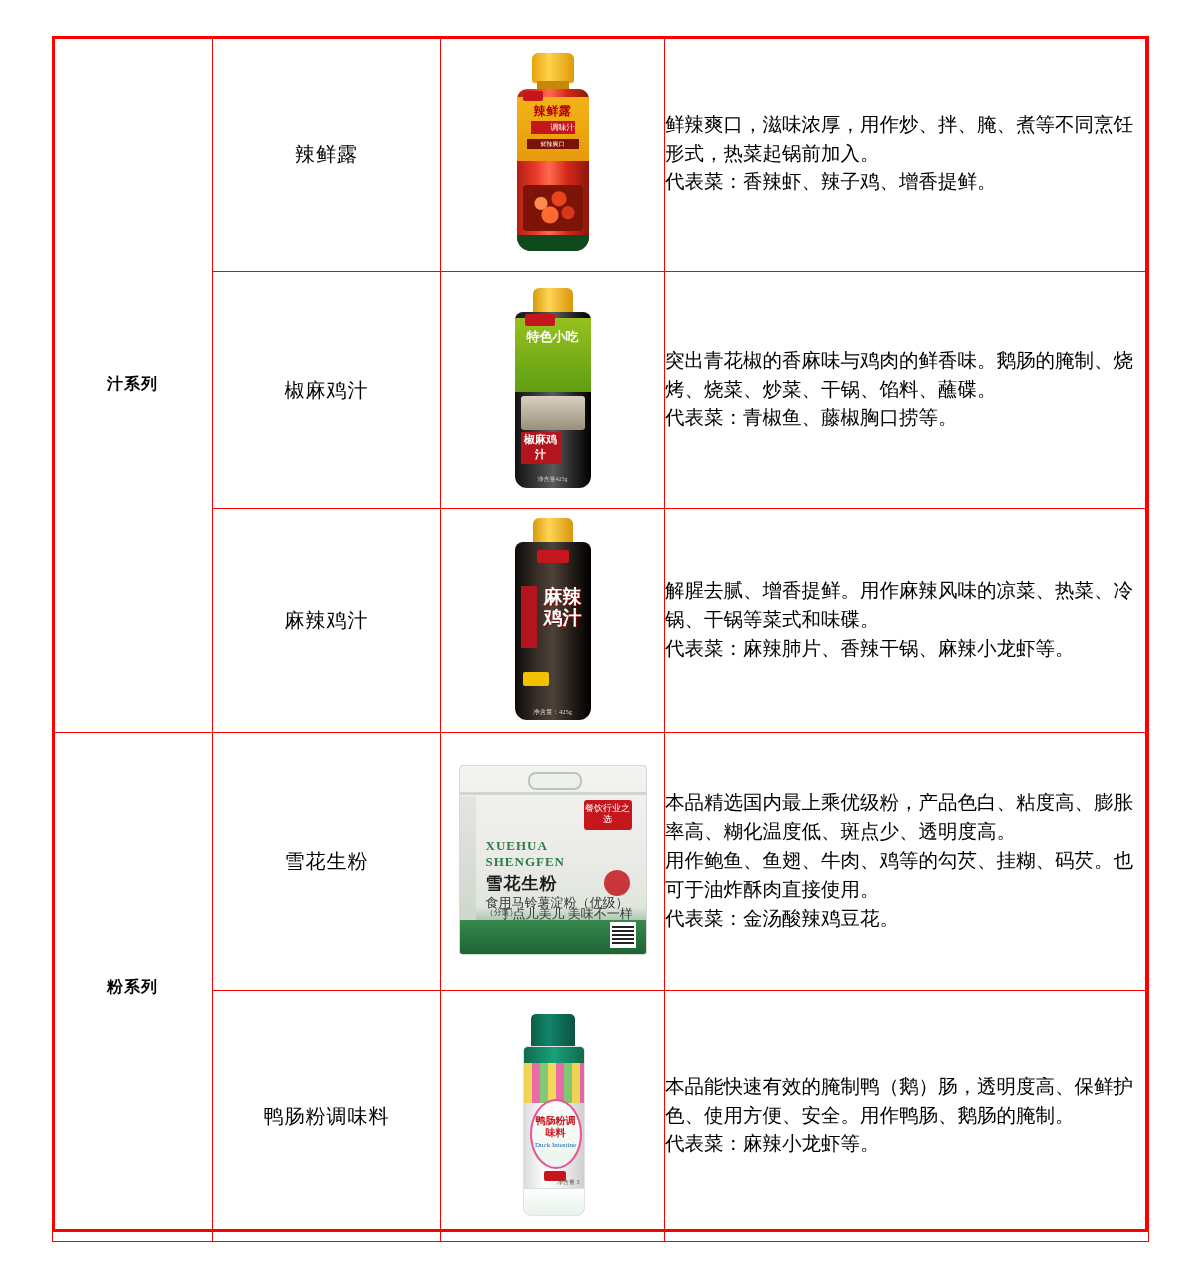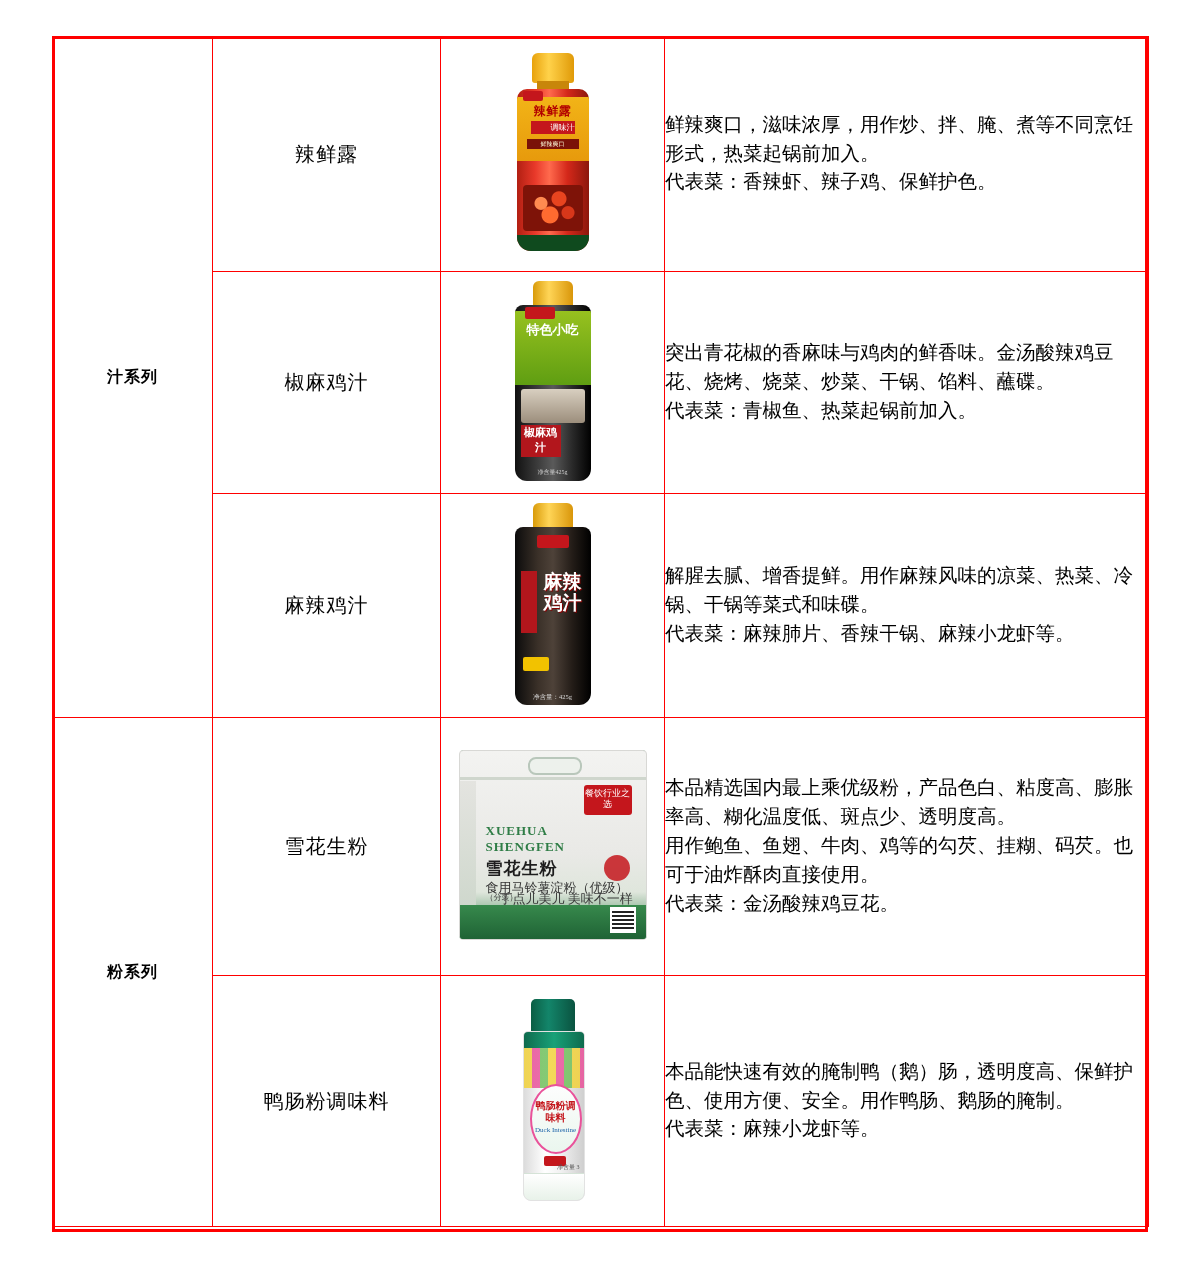--- a/index.html
+++ b/index.html
@@ -134,21 +134,21 @@
     position: absolute; left: 0; bottom: 0; width: 100%; height: 16px;
     background: #0f4a1e;
   }
   .bottle1 .logo {
     position: absolute; left: 6px; top: 2px; width: 20px; height: 10px;
     background: #c4161c; border-radius: 2px;
   }
 
   
   .bottle2 {
-    width: 96px; height: 200px; margin: 8px auto; position: relative;
+    width: 96px; height: 200px; margin: 16px auto; position: relative;
   }
   .bottle2 .cap {
     position: absolute; left: 28px; top: 0; width: 40px; height: 26px;
     background: linear-gradient(90deg,#d99b0a,#ffd557 40%,#d9960a);
     border-radius: 6px 6px 2px 2px;
   }
   .bottle2 .body {
     position: absolute; left: 10px; top: 24px; width: 76px; height: 176px;
     background: linear-gradient(90deg,#111,#3c3c3c 30%,#5a5a5a 50%,#2a2a2a 75%,#000);
     border-radius: 8px 8px 12px 12px;
@@ -367,21 +367,21 @@
                 <div class="label-sub">调味汁</div>
                 <div class="label-sub2">鲜辣爽口</div>
                 <div class="food"></div>
                 <div class="footer"></div>
               </div>
             </div>
           </div>
         </td>
         <td class="desc-cell">
           <p>鲜辣爽口，滋味浓厚，用作炒、拌、腌、煮等不同烹饪形式，热菜起锅前加入。</p>
-          <p>代表菜：香辣虾、辣子鸡、保鲜护色。</p>
+          <p>代表菜：香辣虾、辣子鸡、增香提鲜。</p>
         </td>
       </tr>
 
       <tr style="height:222px">
         <td class="name-cell">
           <span>椒麻鸡汁</span>
         </td>
         <td class="img-cell">
           <div class="prod-img">
             <div class="bottle2">
@@ -391,22 +391,22 @@
                 <div class="brandbox"></div>
                 <div class="green-txt">特色小吃</div>
                 <div class="photo"></div>
                 <div class="redlabel">椒麻鸡汁</div>
                 <div class="netw">净含量425g</div>
               </div>
             </div>
           </div>
         </td>
         <td class="desc-cell">
-          <p>突出青花椒的香麻味与鸡肉的鲜香味。金汤酸辣鸡豆花、烧烤、烧菜、炒菜、干锅、馅料、蘸碟。</p>
-          <p>代表菜：青椒鱼、热菜起锅前加入。</p>
+          <p>突出青花椒的香麻味与鸡肉的鲜香味。鹅肠的腌制、烧烤、烧菜、炒菜、干锅、馅料、蘸碟。</p>
+          <p>代表菜：青椒鱼、藤椒胸口捞等。</p>
         </td>
       </tr>
 
       <tr style="height:224px">
         <td class="name-cell">
           <span>麻辣鸡汁</span>
         </td>
         <td class="img-cell">
           <div class="prod-img">
             <div class="bottle3">

